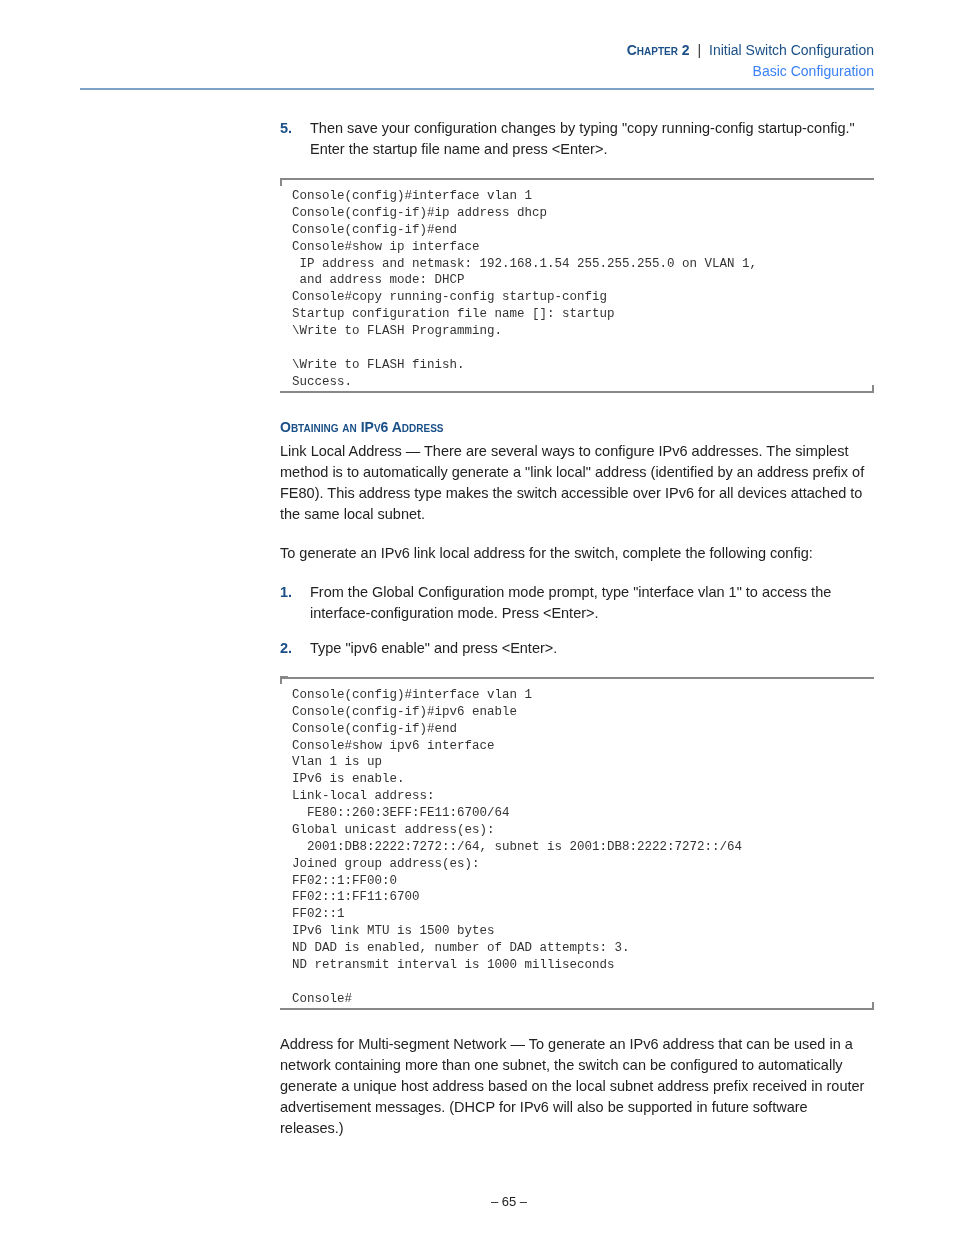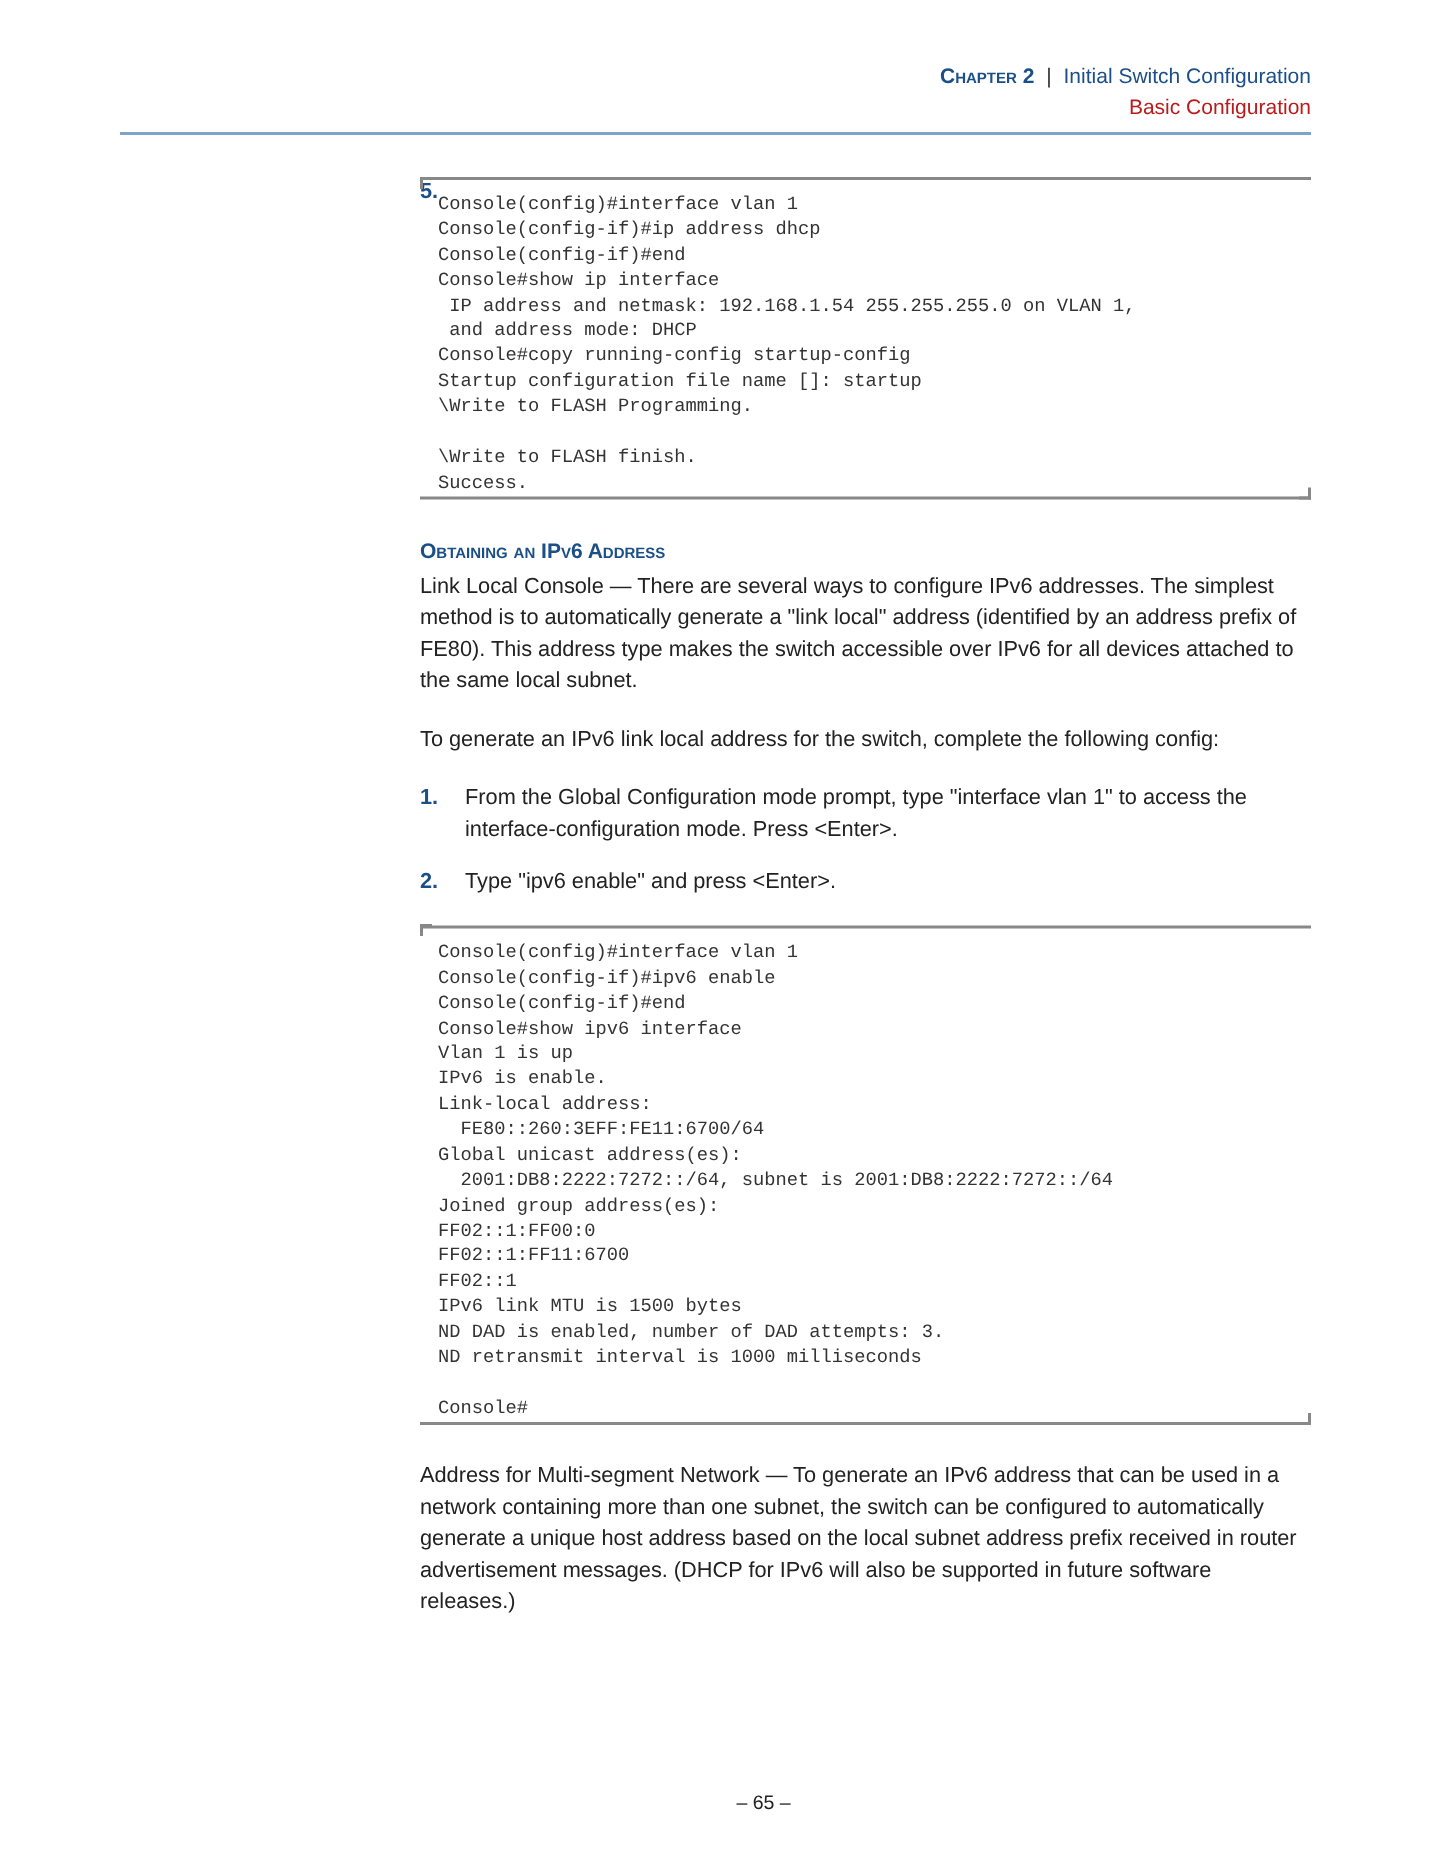--- a/index.html
+++ b/index.html
@@ -28,21 +28,21 @@
     font-variant: small-caps;
   }
   .header .line1 .sep {
     color: #333;
     margin: 0 4px;
   }
   .header .line1 .title {
     color: #1a4f87;
   }
   .header .line2 {
-    color: #b91c1c;
+    color: #3b82f6;
   }
   .header-rule {
     border: none;
     border-top: 2px solid #7da3c9;
     margin: 0 0 28px 0;
   }
   .content {
     margin-left: 200px;
     font-size: 14.5px;
     line-height: 1.45;
@@ -127,38 +127,39 @@
     </div>
     <div class="line2">Basic Configuration</div>
   </div>
   <hr class="header-rule">
 
   <div class="content">
 
     <ol class="steps">
       <li>
         <span class="num">5.</span>
+        <span>Then save your configuration changes by typing "copy running-config startup-config." Enter the startup file name and press &lt;Enter&gt;.</span>
       </li>
     </ol>
 
     <div class="codeblock">Console(config)#interface vlan 1
 Console(config-if)#ip address dhcp
 Console(config-if)#end
 Console#show ip interface
  IP address and netmask: 192.168.1.54 255.255.255.0 on VLAN 1,
  and address mode: DHCP
 Console#copy running-config startup-config
 Startup configuration file name []: startup
 \Write to FLASH Programming.
 
 \Write to FLASH finish.
 Success.</div>
 
     <div class="section-heading">Obtaining an IPv6 Address</div>
-    <p class="para">Link Local Console — There are several ways to configure IPv6 addresses. The simplest method is to automatically generate a "link local" address (identified by an address prefix of FE80). This address type makes the switch accessible over IPv6 for all devices attached to the same local subnet.</p>
+    <p class="para">Link Local Address — There are several ways to configure IPv6 addresses. The simplest method is to automatically generate a "link local" address (identified by an address prefix of FE80). This address type makes the switch accessible over IPv6 for all devices attached to the same local subnet.</p>
     <p class="para">To generate an IPv6 link local address for the switch, complete the following config:</p>
 
     <ol class="steps">
       <li>
         <span class="num">1.</span>
         <span>From the Global Configuration mode prompt, type "interface vlan 1" to access the interface-configuration mode. Press &lt;Enter&gt;.</span>
       </li>
       <li>
         <span class="num">2.</span>
         <span>Type "ipv6 enable" and press &lt;Enter&gt;.</span>

